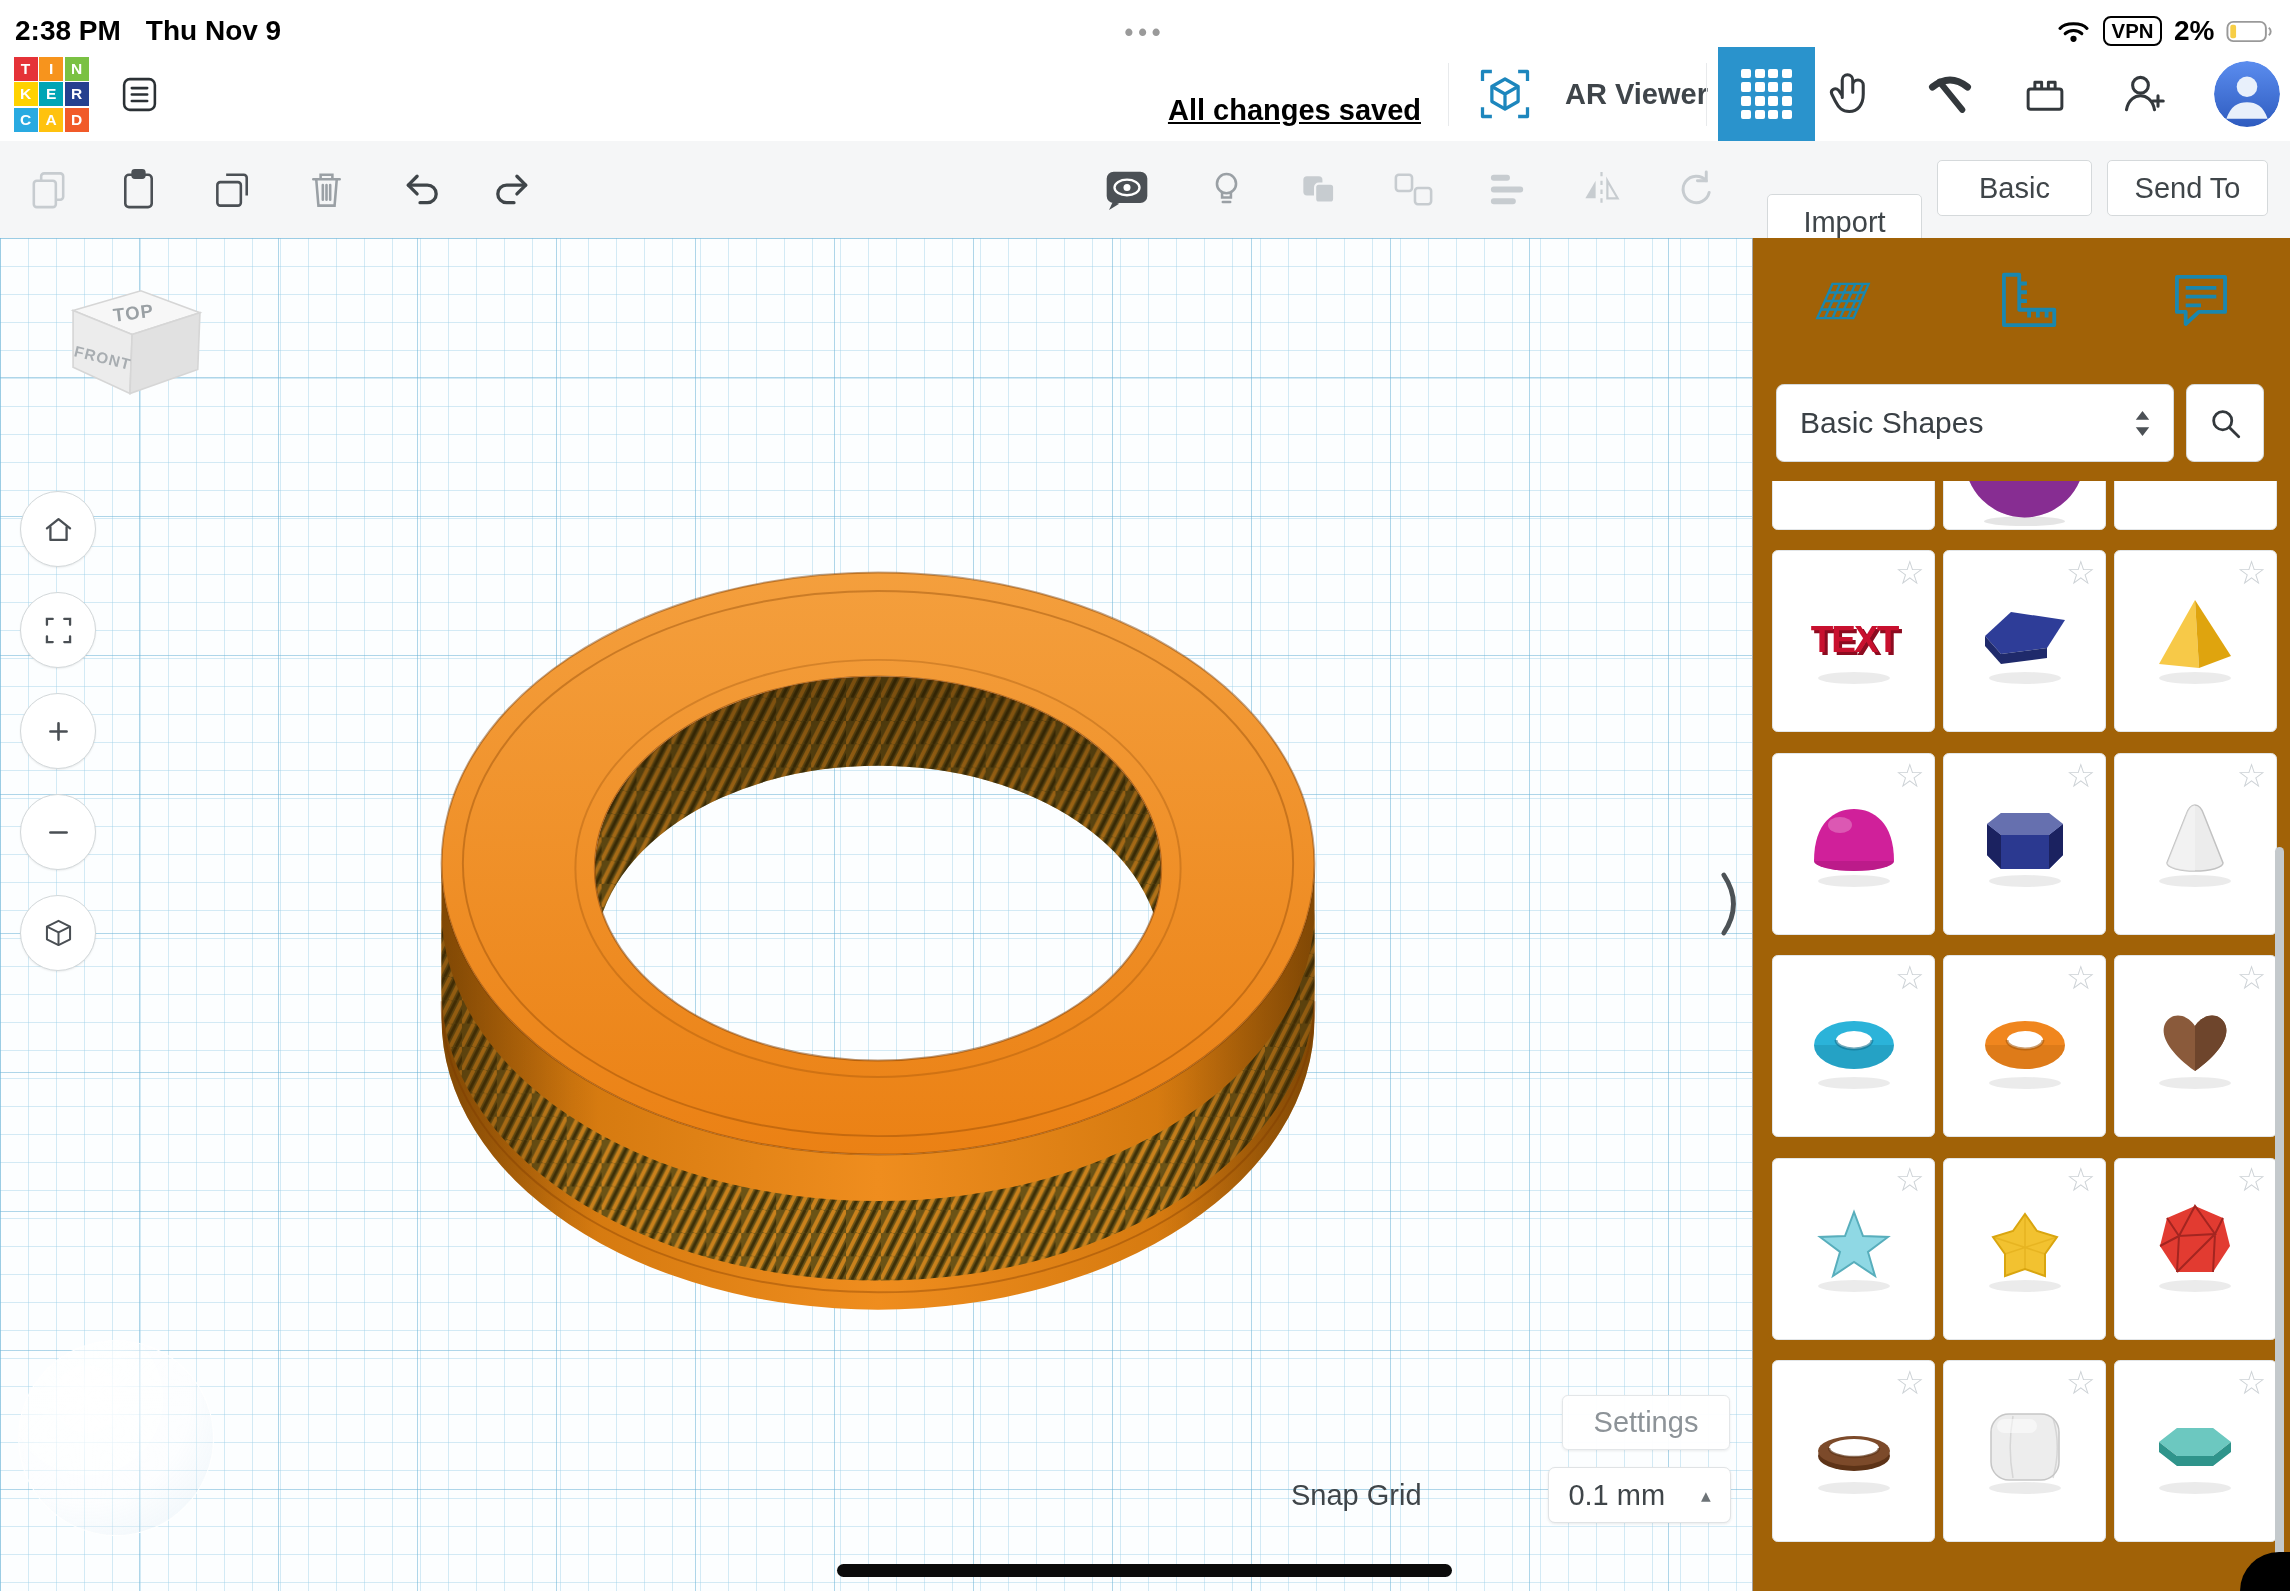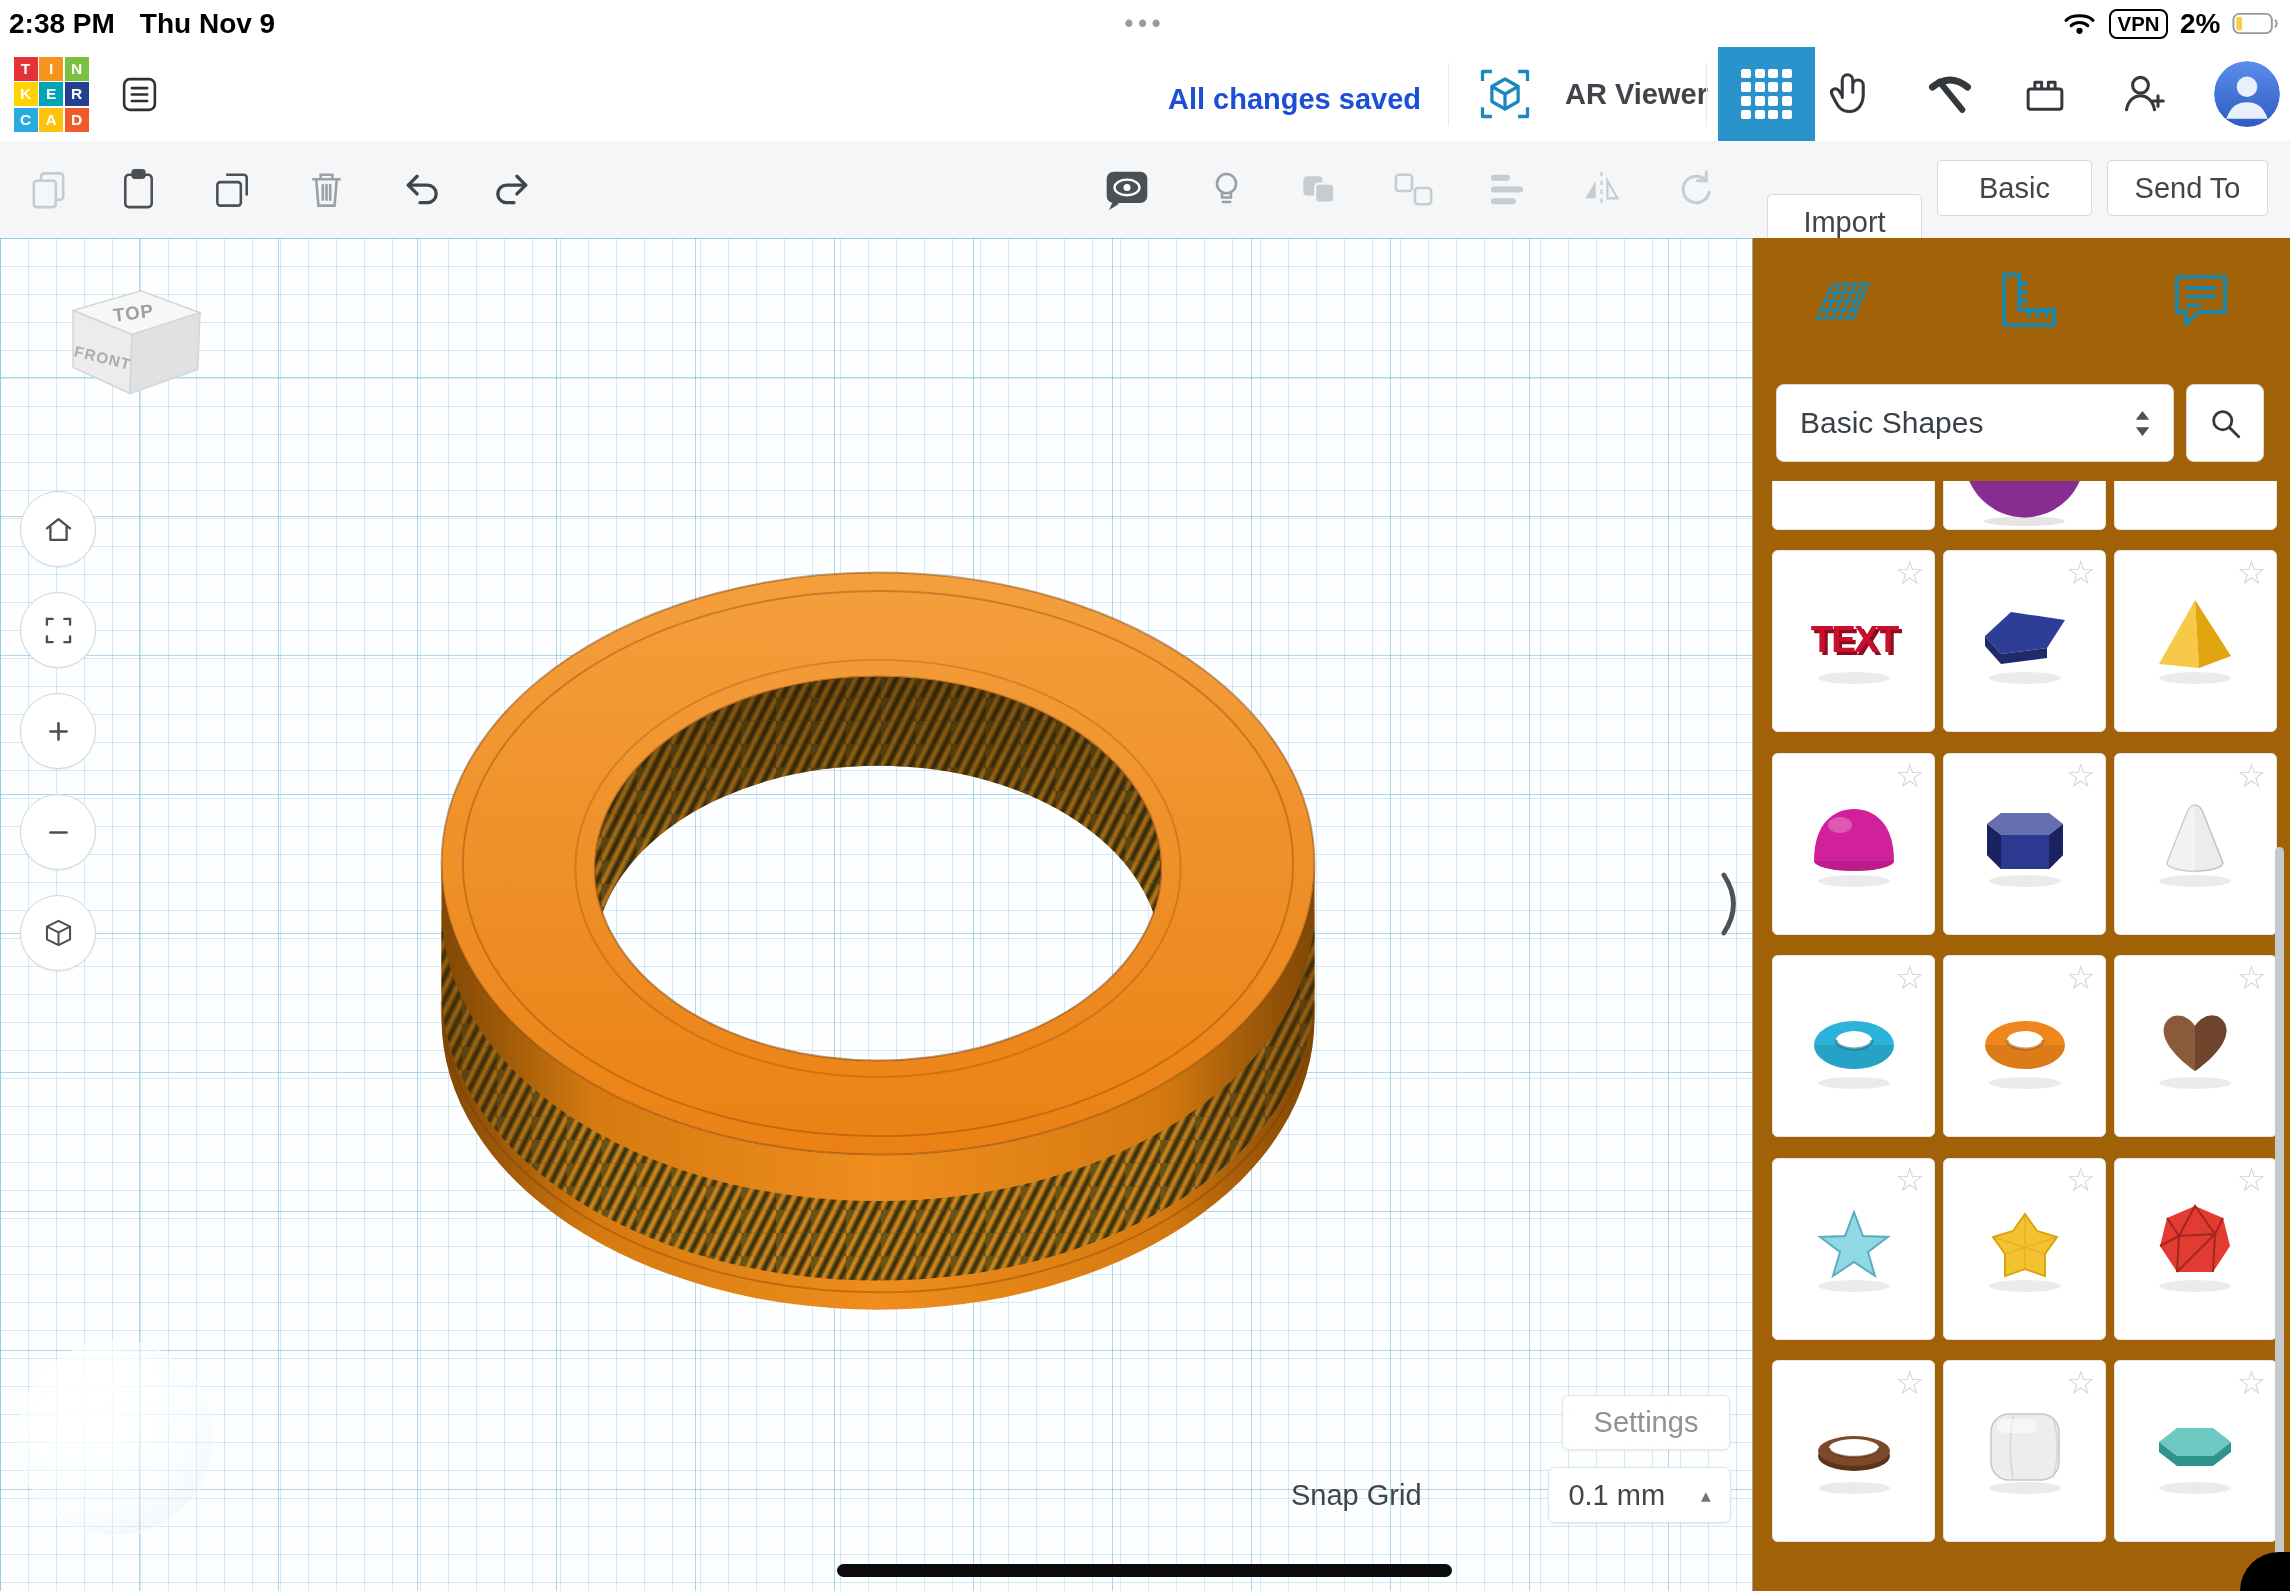--- a/index.html
+++ b/index.html
@@ -1,36 +1,36 @@
 <!DOCTYPE html>
 <html><head>
 <meta charset="utf-8">
 <style>
   html,body{margin:0;padding:0;}
   body{width:2290px;height:1591px;position:relative;overflow:hidden;background:#fff;
        font-family:"Liberation Sans",sans-serif;color:#222;}
 
   
   .statusbar{position:absolute;top:0;left:0;right:0;height:47px;background:#fff;
-             display:flex;align-items:center;padding:0 9px;box-sizing:border-box;
+             display:flex;align-items:flex-end;padding:0 15px;box-sizing:border-box;
              font-size:28px;font-weight:700;color:#000;}
   .sb-left{display:flex;gap:25px;}
   .sb-center{position:absolute;left:0;right:0;text-align:center;color:#9a9a9a;
              font-size:25px;letter-spacing:4.9px;font-weight:700;}
   .sb-right{margin-left:auto;display:flex;align-items:center;gap:11.6px;z-index:2;}
   .vpn{border:2.4px solid #000;border-radius:7.8px;padding:0 6.8px;font-size:20.4px;font-weight:700;line-height:26px;}
 
   
   .header{position:absolute;top:47px;left:0;right:0;height:94px;background:#fff;border-bottom:1px solid #ebebeb;}
   .logo{position:absolute;left:13.6px;top:9.7px;width:76px;height:76px;display:grid;
         grid-template-columns:repeat(3,24px);grid-auto-rows:24px;gap:1.5px;}
   .logo span{display:flex;align-items:center;justify-content:center;color:#fff;font-size:15.5px;font-weight:700;}
   .hbtn{position:absolute;top:0;height:94px;display:flex;align-items:center;justify-content:center;cursor:pointer;}
   .title{position:absolute;left:190px;top:0;line-height:94px;font-size:33px;font-weight:700;color:#2d3236;}
-  .saved{position:absolute;right:869px;top:5px;line-height:94px;font-size:29px;font-weight:600;color:#1d4ed8;}
+  .saved{position:absolute;right:869px;top:16px;line-height:94px;font-size:29px;font-weight:600;color:#000000;text-decoration:underline;}
   .hdiv{position:absolute;top:15.5px;bottom:15.5px;width:1px;background:#e8eaec;}
   .arbtn{position:absolute;left:1475px;top:0;height:94px;display:flex;align-items:center;gap:30px;cursor:pointer;}
   .arbtn span{font-size:29px;font-weight:600;color:#3f454a;}
   .gridbtn{position:absolute;left:1718px;top:0;width:97px;height:94px;background:#2a93cc;
            display:flex;align-items:center;justify-content:center;cursor:pointer;}
   .grid-ico{display:grid;grid-template-columns:repeat(4,9.7px);grid-auto-rows:9.7px;gap:3.9px;}
   .grid-ico span{background:#fff;border-radius:1.9px;}
   .avatar{position:absolute;left:2214px;top:13.6px;width:66px;height:66px;border-radius:50%;overflow:hidden;cursor:pointer;}
 
   

